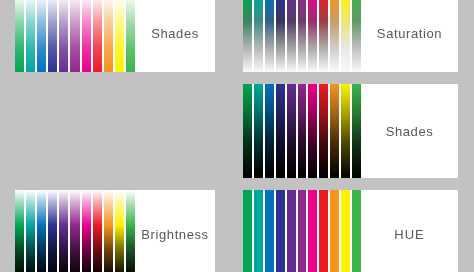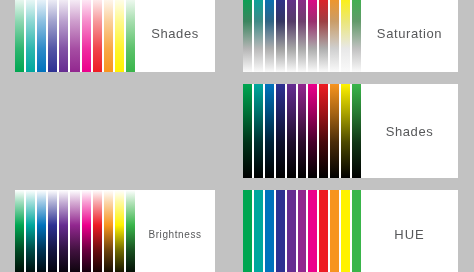--- a/index.html
+++ b/index.html
@@ -40,21 +40,21 @@
     justify-content: center;
     background: #ffffff;
   }
   .label {
     color: #57585a;
     font-size: 13px;
     letter-spacing: 0.6px;
     white-space: nowrap;
     font-weight: 400;
   }
-  .label.small { font-size: 10px; }
+  .label.small { font-size: 13px; }
   .label.hue { font-size: 13px; letter-spacing: 1px; }
 
   
   #p0 { left: 15px;  top: -6px;  width: 200px; height: 78px; }
   #p1 { left: 243px; top: -6px;  width: 215px; height: 78px; }
   #p2 { left: 15px;  top: 84px;  width: 200px; height: 94px; }
   #p3 { left: 243px; top: 84px;  width: 215px; height: 94px; }
   #p4 { left: 15px;  top: 190px; width: 200px; height: 88px; }
   #p5 { left: 243px; top: 190px; width: 215px; height: 88px; }
 

